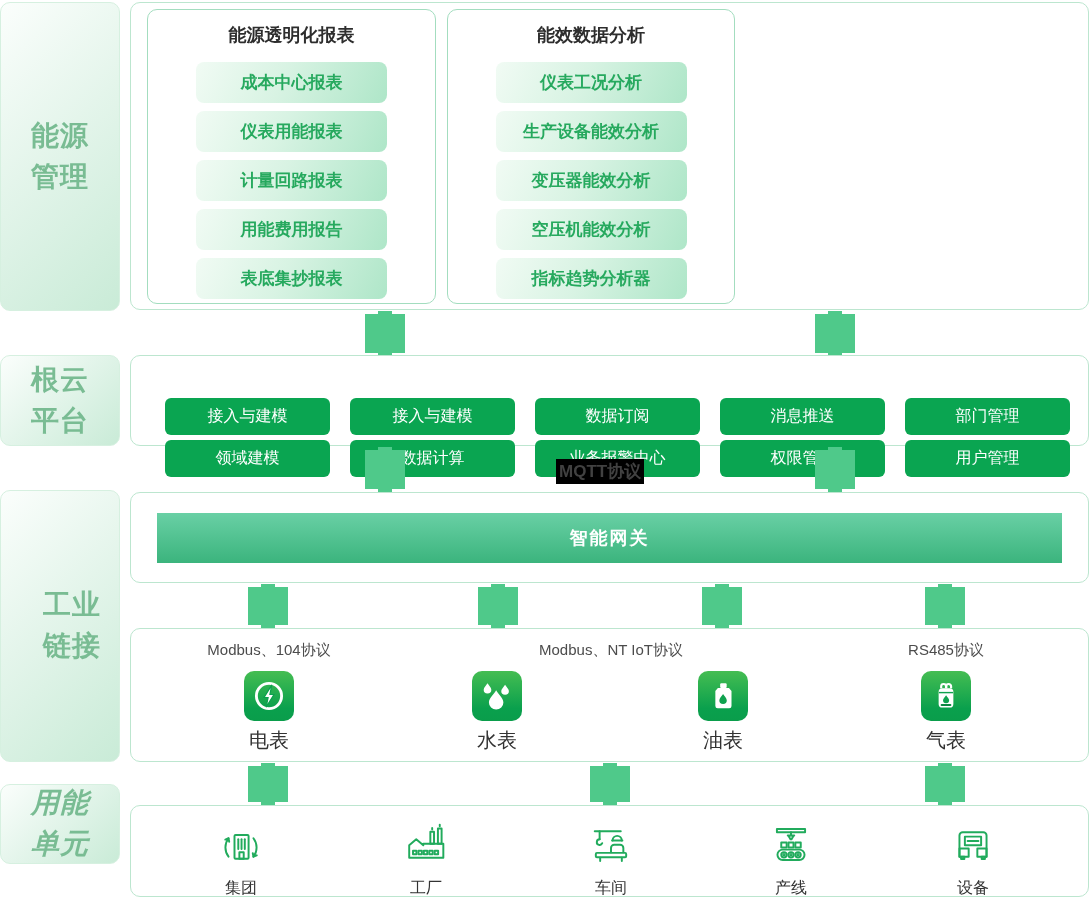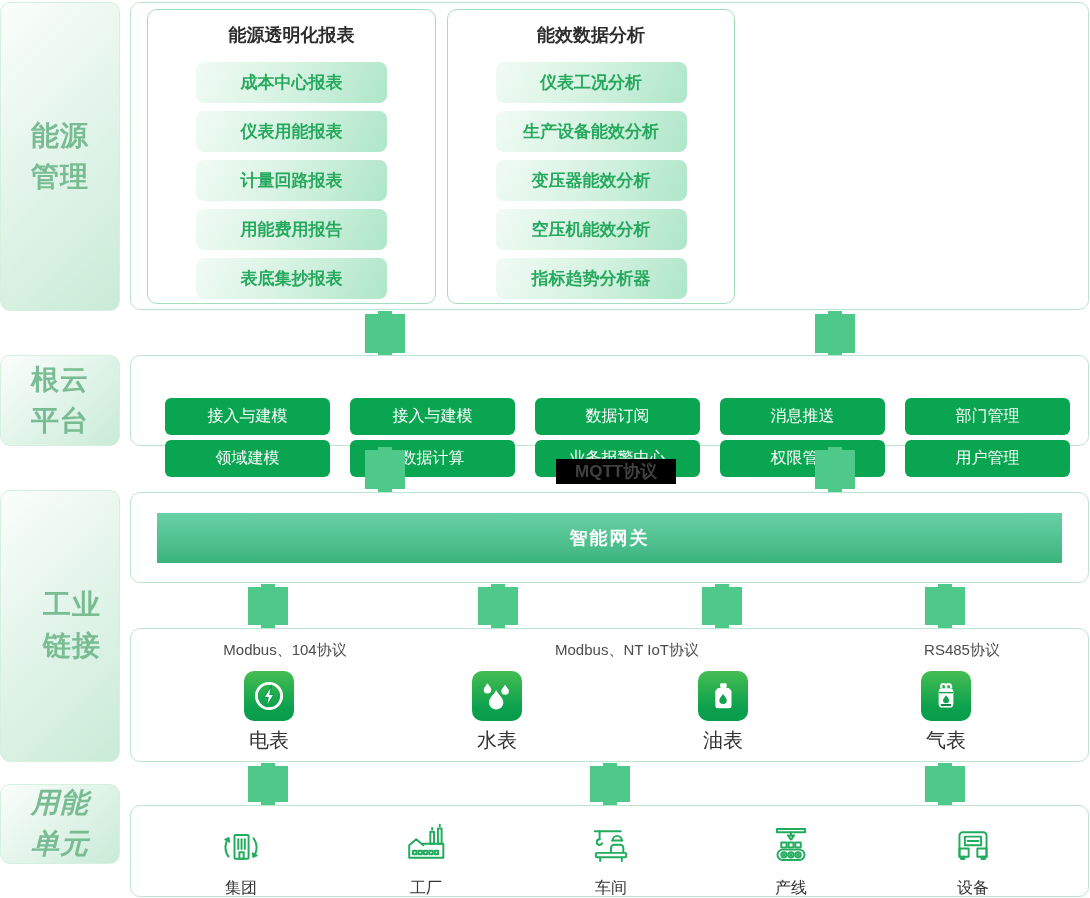--- a/index.html
+++ b/index.html
@@ -46,31 +46,31 @@
     font-size:16px; display:flex; align-items:center; justify-content:center; }
 
   
   .conn { position:absolute; width:40px; background:#4fc98a; background-clip:padding-box;
     border-top:3px solid transparent; border-bottom:3px solid transparent; }
   .conn::before,.conn::after { content:""; position:absolute; left:13px; width:14px; height:4px; background:#4fc98a; }
   .conn::before { top:-3px; } .conn::after { bottom:-3px; }
 
   
   #mqtt { position:absolute; left:556px; top:459px; background:#000; color:#414141;
-    font-size:17px; font-weight:bold; padding:1px 19px; z-index:5; }
+    font-size:17px; font-weight:bold; padding:1px 3px; z-index:5; }
 
   
   #gateway-bar { position:absolute; left:26px; top:20px; width:905px; height:50px; border-radius:0;
     background:linear-gradient(180deg,#69d0a5 0%,#3bb47d 100%);
     color:#fff; font-size:18px; font-weight:bold; letter-spacing:2px;
     display:flex; align-items:center; justify-content:center; }
 
   
   .protocol { position:absolute; top:12px; transform:translateX(-50%);
-    font-size:15px; color:#4c4c4c; white-space:nowrap;margin-left:16px; }
+    font-size:15px; color:#4c4c4c; white-space:nowrap; }
   .meter-sq { position:absolute; top:42px; width:50px; height:50px; border-radius:10px;
     background:linear-gradient(180deg,#45bd52 0%,#0aa04d 75%,#0a9d4b 100%);
     display:flex; align-items:center; justify-content:center; }
   .meter-label { position:absolute; top:98px; transform:translateX(-50%);
     font-size:20px; color:#333; white-space:nowrap; }
 
   
   .unit { position:absolute; top:16px; transform:translateX(-50%); width:130px;
     display:flex; flex-direction:column; align-items:center; }
   .unit svg { width:52px; height:52px; }

